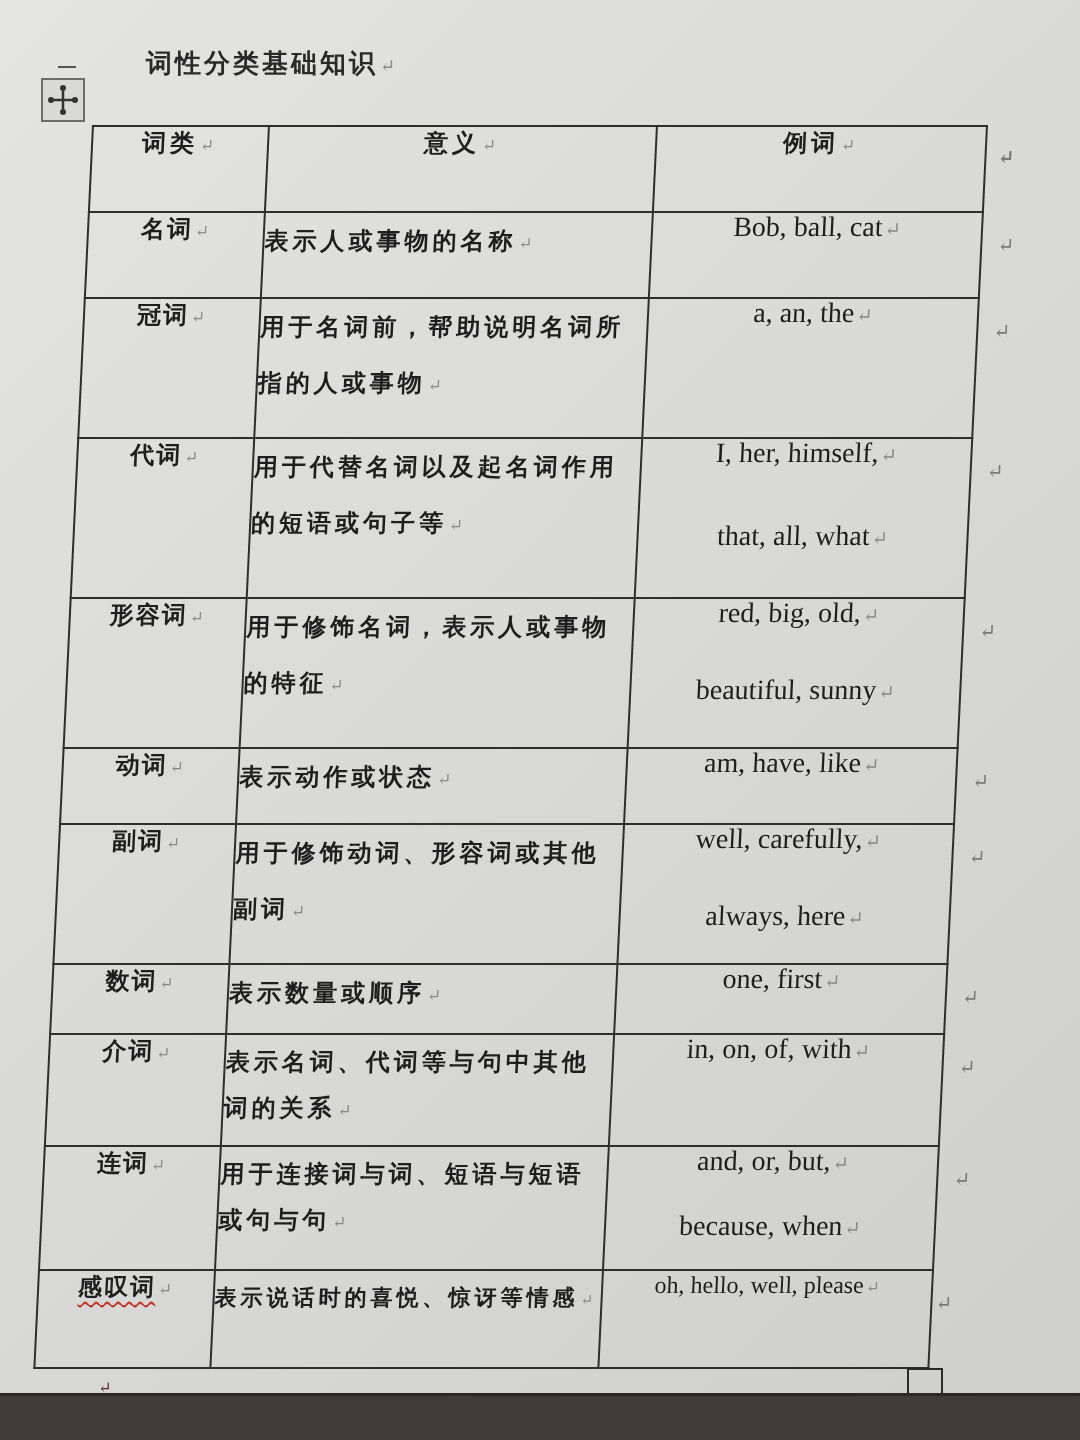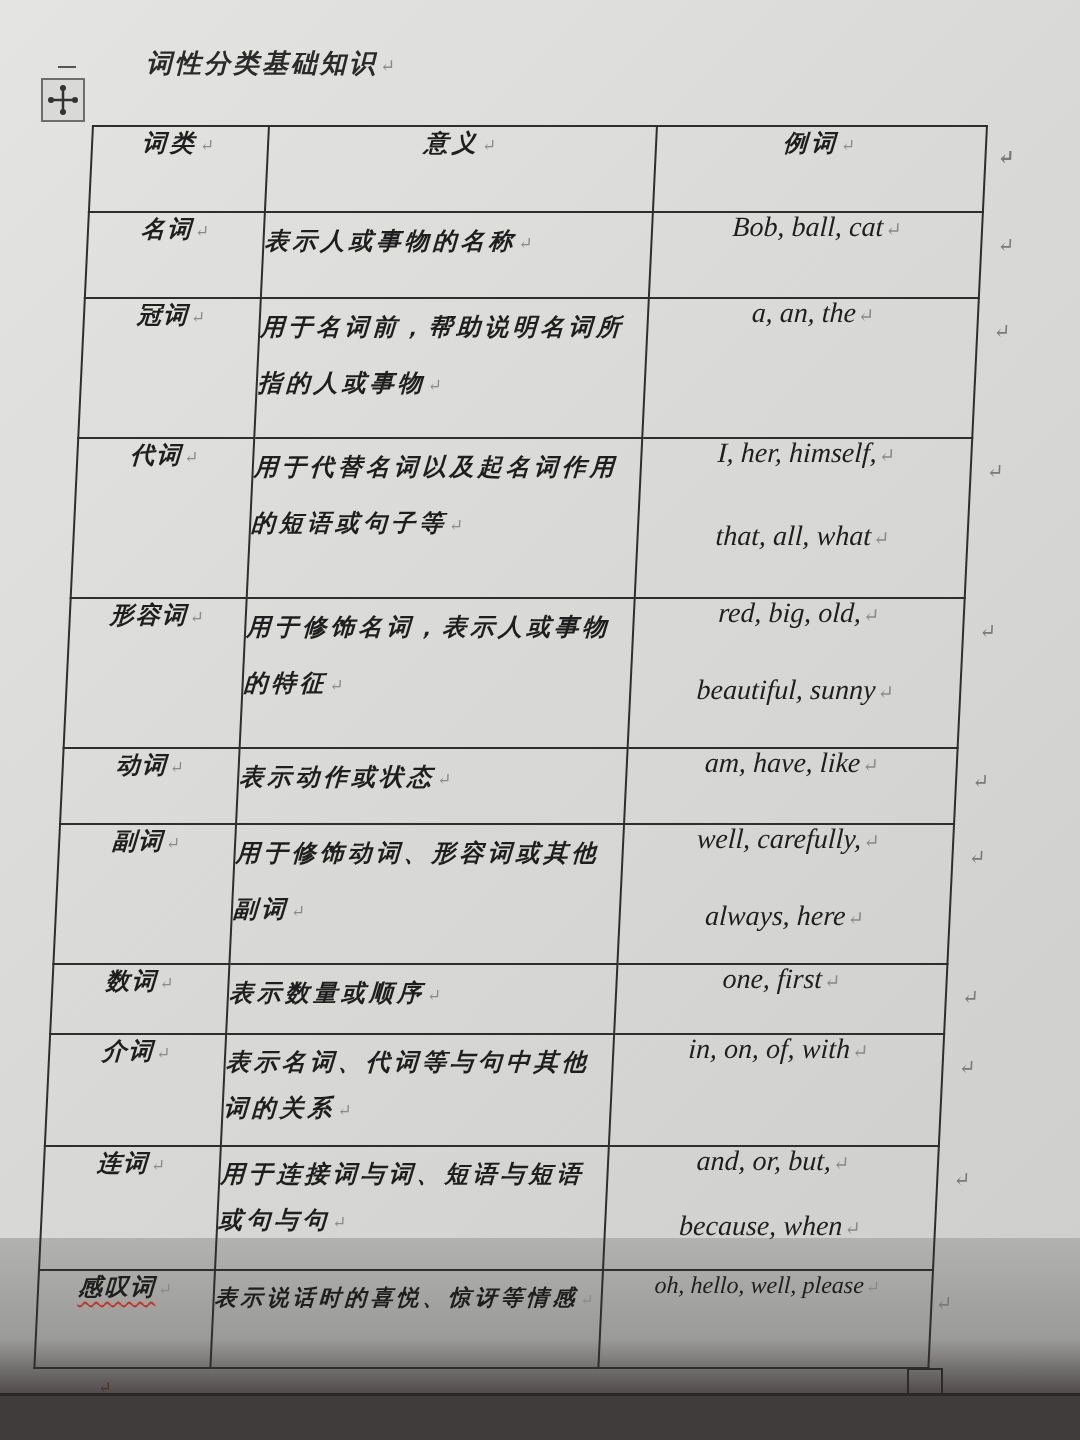--- a/index.html
+++ b/index.html
@@ -13,23 +13,22 @@
       position: relative;
       background: linear-gradient(180deg, #d9d9d7 0%, #d3d3d1 40%, #c6c6c4 80%, #9a9a98 93%, #4a4746 97%, #3b3837 100%);
       font-family: "DejaVu Serif", "Liberation Serif", serif;
       color: #1e1e1e;
     }
     .page {
       position: absolute;
       left: 0;
       top: 0;
       width: 1080px;
-      height: 1238px;
+      height: 1395px;
       background: linear-gradient(135deg, #e4e4e2 0%, #dcdcda 35%, #d6d6d4 65%, #cfcfcd 100%);
-      font-style: italic;
     }
     .page-bottom-edge {
       position: absolute;
       left: 0;
       top: 1393px;
       width: 1080px;
       height: 3px;
       background: #2a2827;
     }
     .desk {

